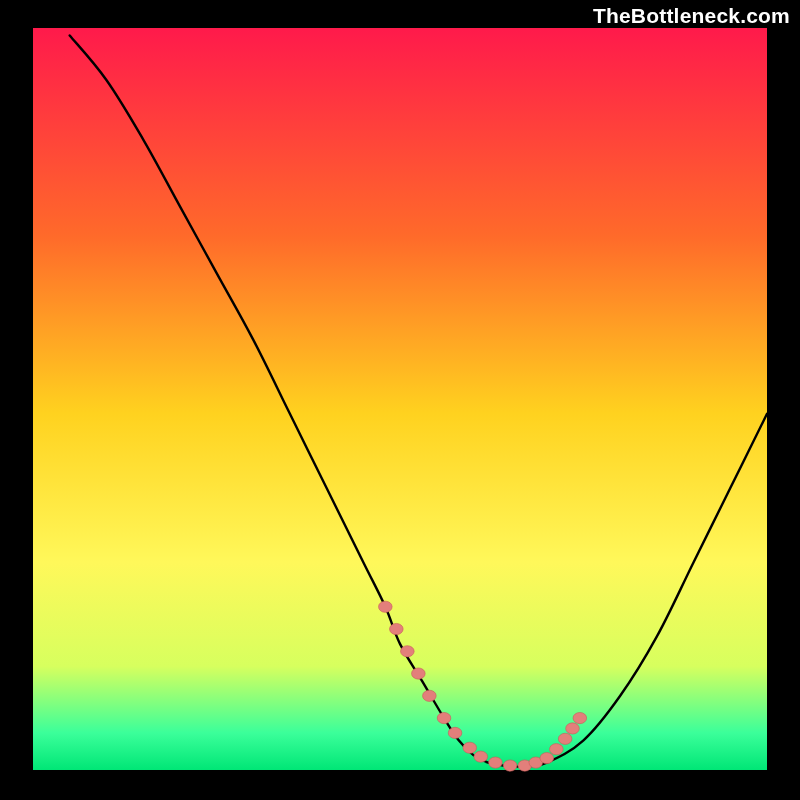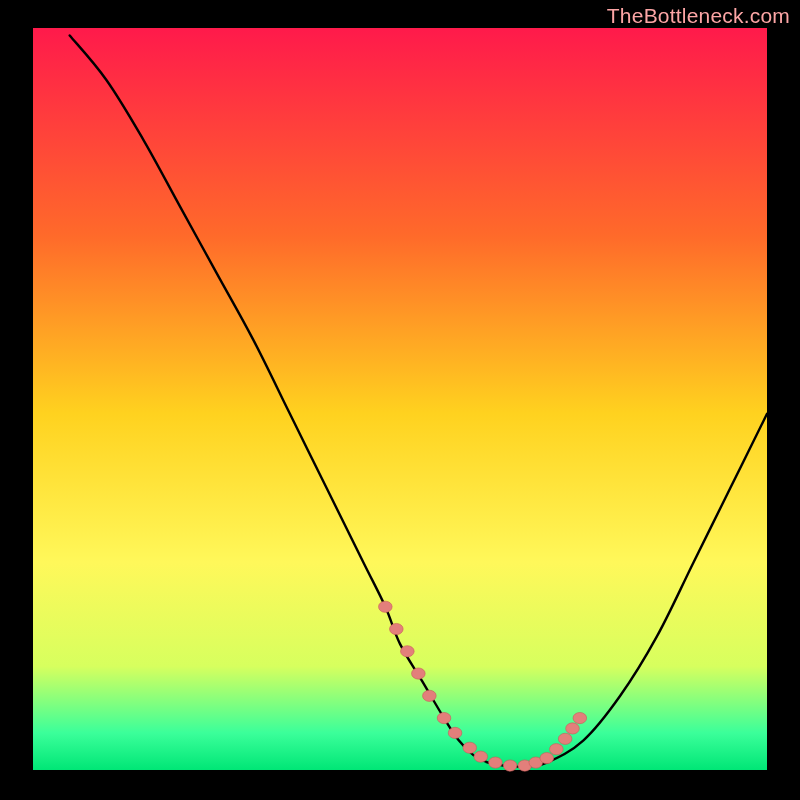--- a/index.html
+++ b/index.html
@@ -18,23 +18,23 @@
     width: 800px;
     height: 800px;
   }
   svg {
     display: block;
   }
   .watermark {
     position: absolute;
     top: 4px;
     right: 10px;
-    color: #fca5a5;
+    color: #ffffff;
     font-size: 21px;
-    font-weight: 400;
+    font-weight: 700;
     letter-spacing: 0.2px;
     user-select: none;
   }
 </style>
 </head>
 <body>
 
 <div class="canvas-wrap">
   <svg id="chart-svg" width="800" height="800" viewBox="0 0 800 800">
     <defs>

